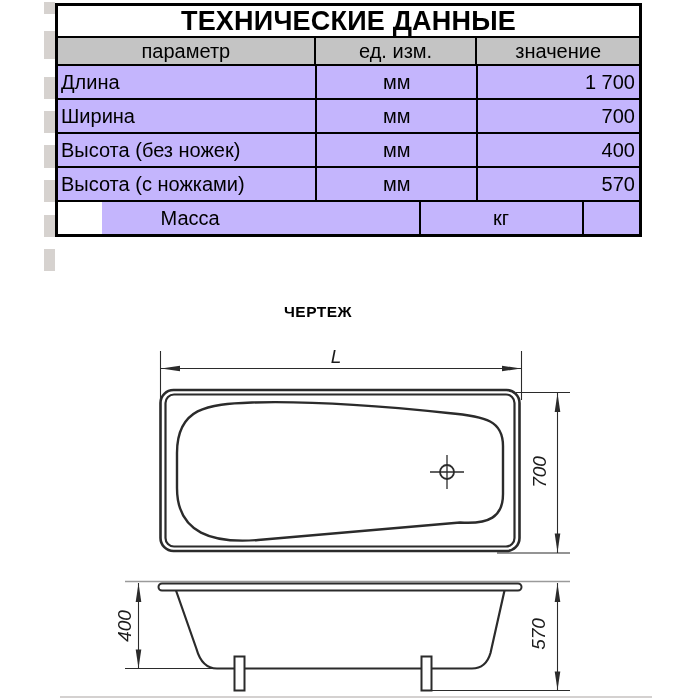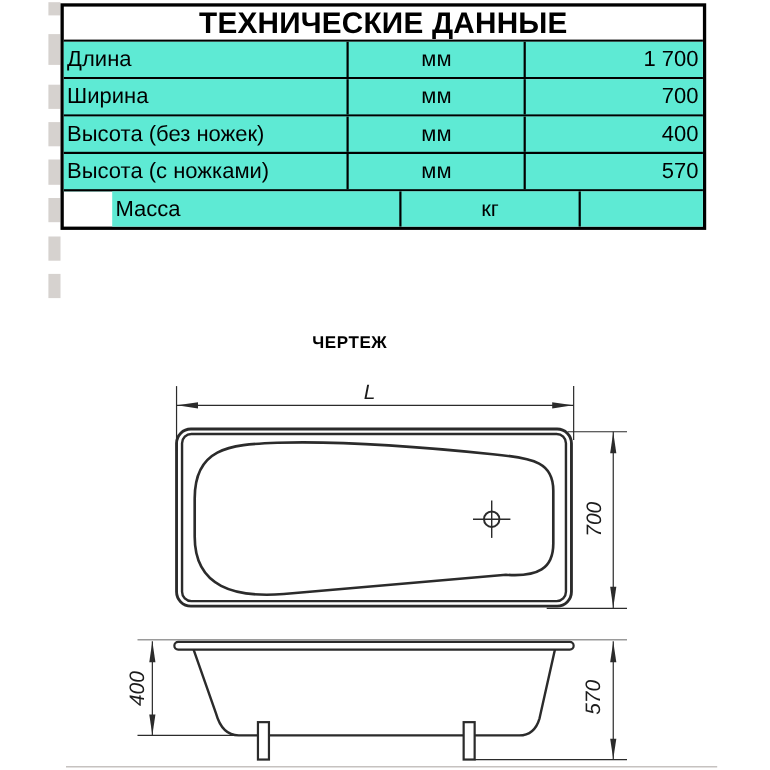--- a/index.html
+++ b/index.html
@@ -14,21 +14,21 @@
   .tbl{
     position:absolute;left:55px;top:3px;width:587px;
     border:3px solid #000;background:#fff;box-sizing:border-box;
   }
   .tbl-title{
     height:30px;line-height:30px;text-align:center;
     font-weight:bold;font-size:27px;border-bottom:2px solid #000;
     letter-spacing:.2px;
   }
   .tbl-head{display:flex;height:26px;line-height:26px;background:#c4c4c4;border-bottom:2px solid #000;}
-  .tbl-row{display:flex;height:32px;line-height:32px;border-bottom:2px solid #000;background:#5eead4;}
+  .tbl-row{display:flex;height:32px;line-height:32px;border-bottom:2px solid #000;background:#c4b5fd;justify-content:center;}
   .tbl-row:last-child{border-bottom:none;margin-left:44px;}
   .c1{width:258px;border-right:2px solid #000;padding-left:3px;box-sizing:content-box;
       font-size:20px;text-align:left;white-space:nowrap;overflow:hidden;}
   .c2{width:161px;border-right:2px solid #000;font-size:20px;text-align:center;}
   .c3{width:158px;font-size:20px;text-align:right;padding-right:4px;box-sizing:border-box;width:163px;}
   .tbl-head .c1{text-align:center;padding-left:0;}
   .tbl-head .c3{text-align:center;padding-right:0;}
   
   .drawing-label{
     position:absolute;top:303px;left:0;width:636px;text-align:center;
@@ -44,20 +44,25 @@
 <div class="edge-strip" style="top:31px;height:28px"></div>
 <div class="edge-strip" style="top:77px;height:22px"></div>
 <div class="edge-strip" style="top:111px;height:22px"></div>
 <div class="edge-strip" style="top:145px;height:23px"></div>
 <div class="edge-strip" style="top:180px;height:22px"></div>
 <div class="edge-strip" style="top:215px;height:22px"></div>
 <div class="edge-strip" style="top:249px;height:22px"></div>
 
 <div class="tbl">
   <div class="tbl-title">ТЕХНИЧЕСКИЕ ДАННЫЕ</div>
+  <div class="tbl-head" style="background: rgb(196, 196, 196);">
+    <div class="c1">параметр</div>
+    <div class="c2">ед. изм.</div>
+    <div class="c3">значение</div>
+  </div>
   <div class="tbl-row">
     <div class="c1">Длина</div>
     <div class="c2">мм</div>
     <div class="c3">1 700</div>
   </div>
   <div class="tbl-row">
     <div class="c1">Ширина</div>
     <div class="c2">мм</div>
     <div class="c3">700</div>
   </div>

